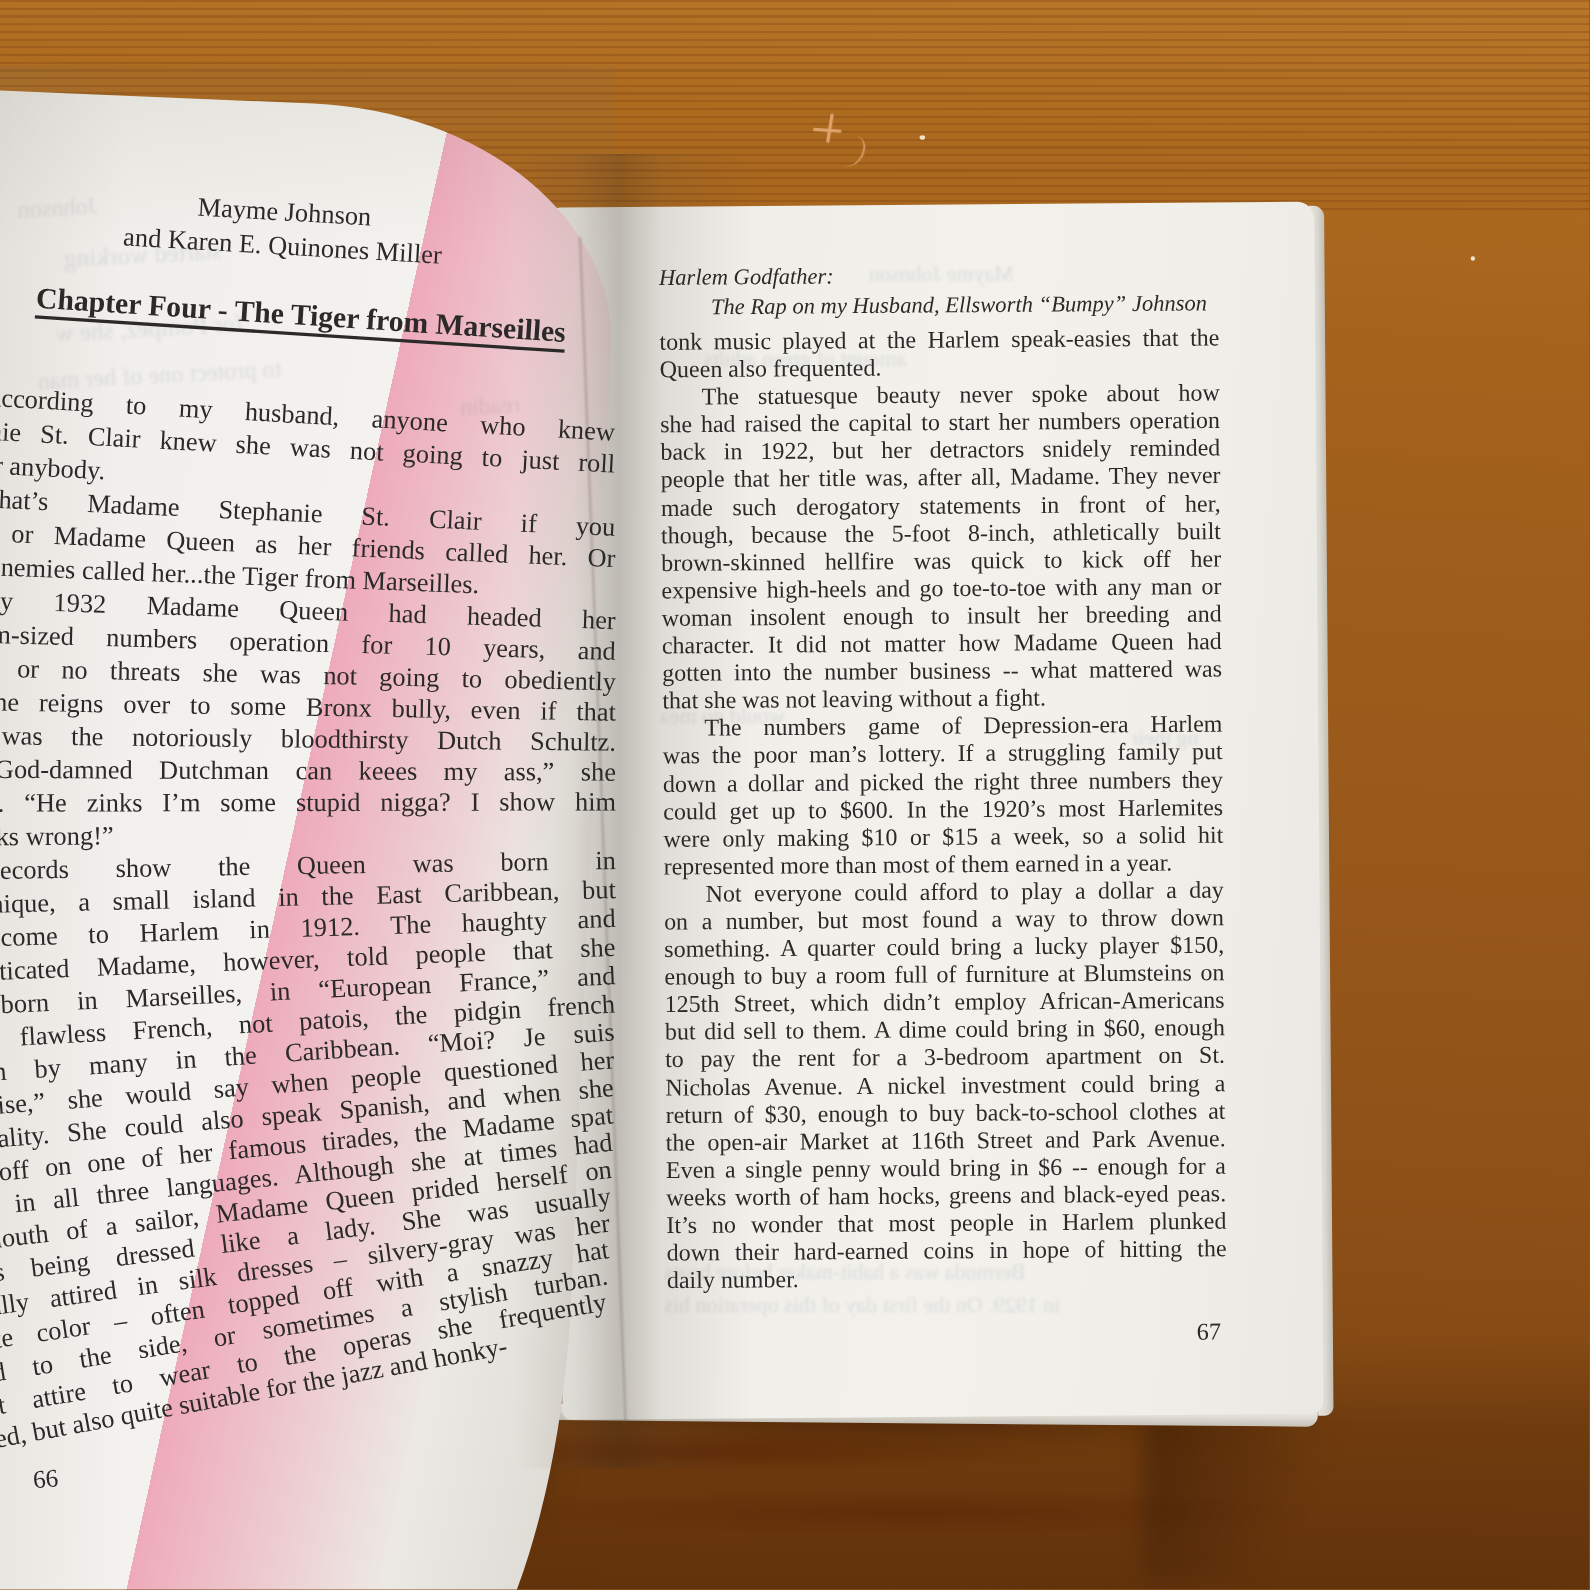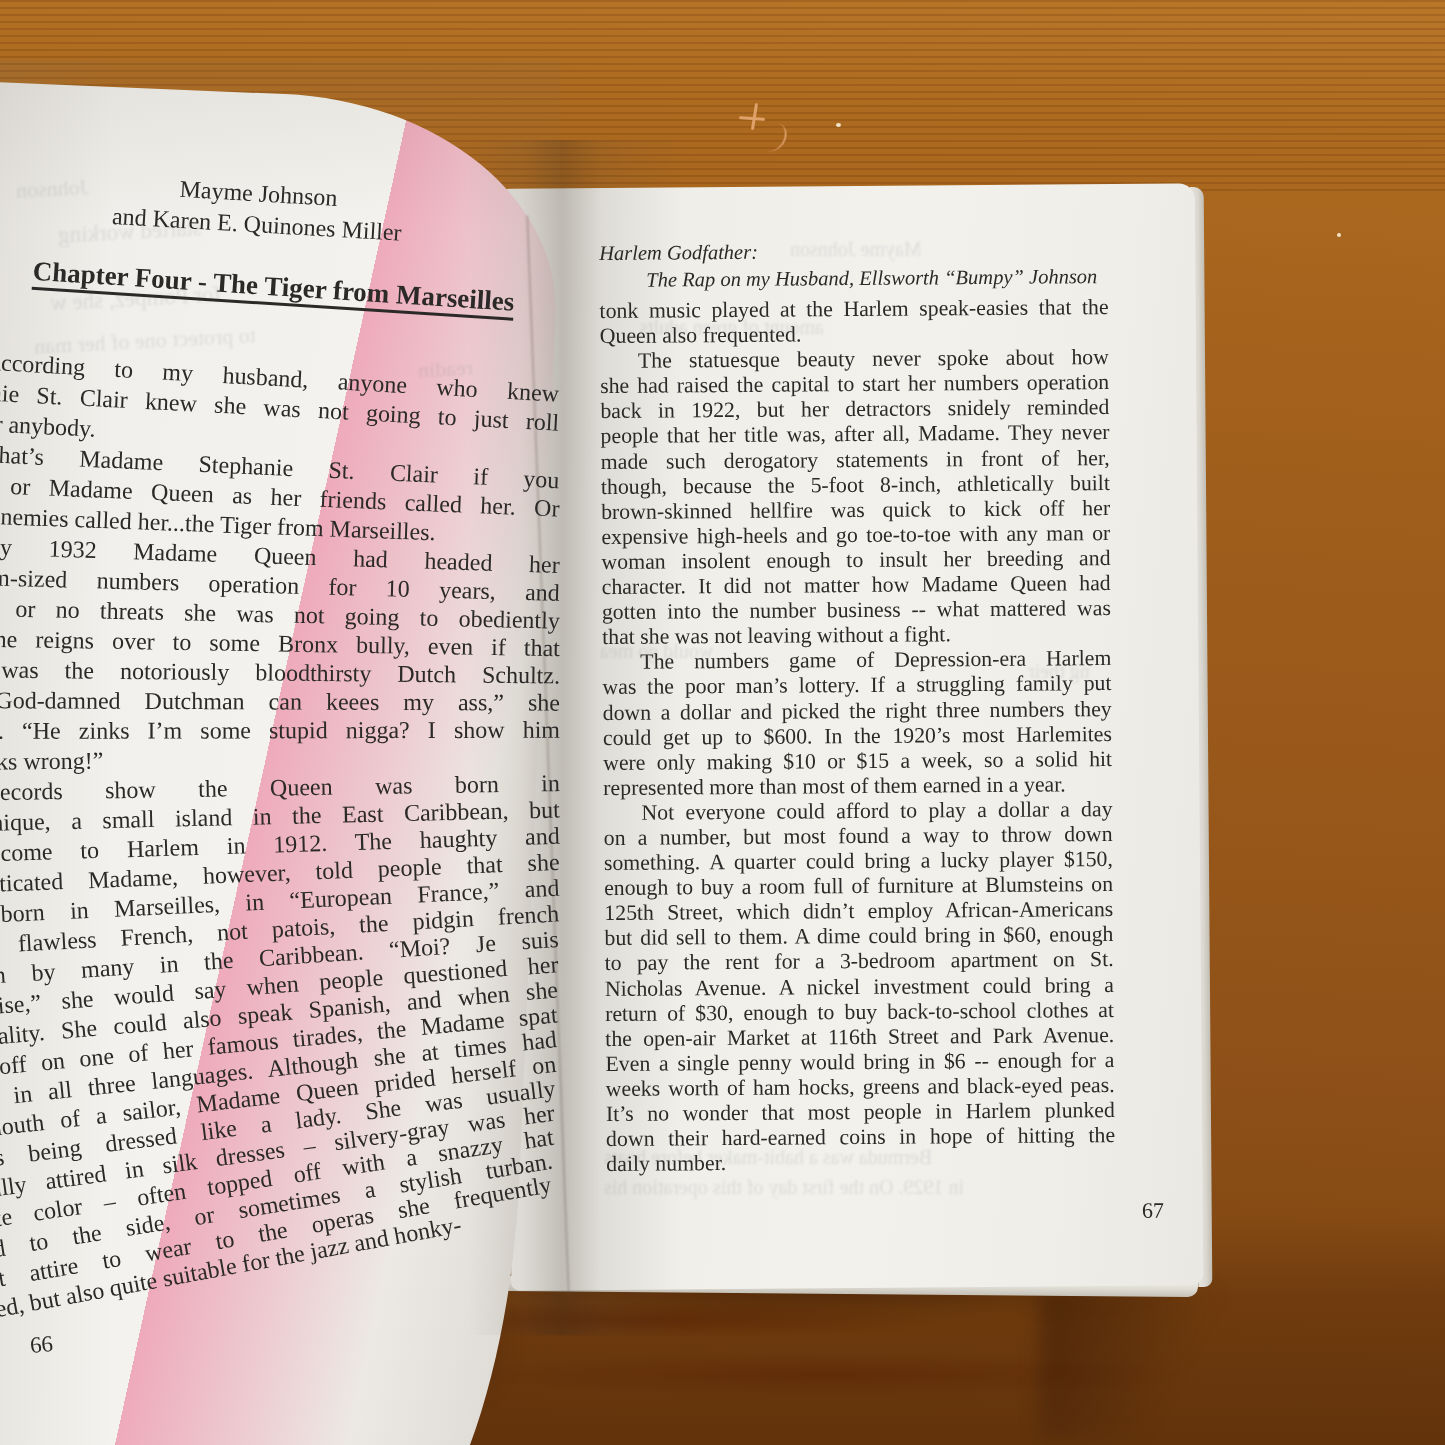--- a/index.html
+++ b/index.html
@@ -68,21 +68,21 @@
   .left-body{position:absolute;left:-62px;top:344px;width:622px;font-size:24px;}
   .left-body .tline{height:31px;line-height:31px;text-align:justify;text-align-last:justify;
     transform-origin:0 50%;}
   .right-text{position:absolute;left:599px;top:240px;width:509px;transform:rotate(-0.45deg);transform-origin:0 0;}
   .rp-header{font-style:italic;font-size:20.5px;line-height:27px;}
   .rp-header .l2{padding-left:47px;}
   .right-body{margin-top:5px;font-size:21.8px;}
   .right-body .tline{height:25.1px;line-height:25.1px;text-align:justify;text-align-last:justify;}
   .tline.lastline{text-align:left;text-align-last:left;}
   .pagenum-left{position:absolute;left:30px;top:1332px;font-size:23px;transform:rotate(-5deg);}
-  .pagenum-right{position:absolute;left:1084px;top:1198px;width:80px;text-align:right;font-size:22px;
+  .pagenum-right{position:absolute;left:1030px;top:1198px;width:80px;text-align:right;font-size:22px;
     transform:rotate(-0.45deg);}
 
   
   .ghost{position:absolute;white-space:nowrap;color:#5a6170;opacity:0.14;filter:blur(1.3px);
     font-family:"Liberation Serif","DejaVu Serif",serif;}
 </style>
 </head>
 <body>
 
 <div id="stage">

